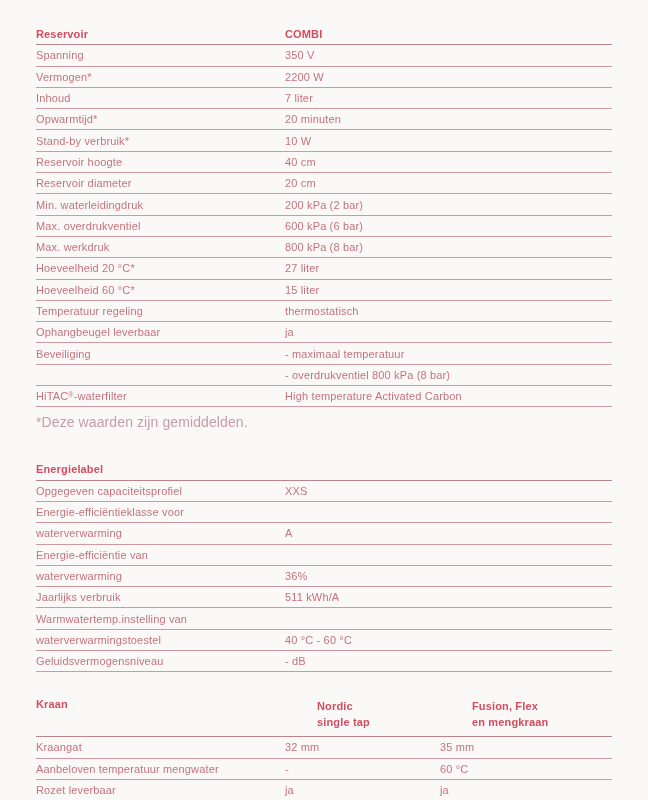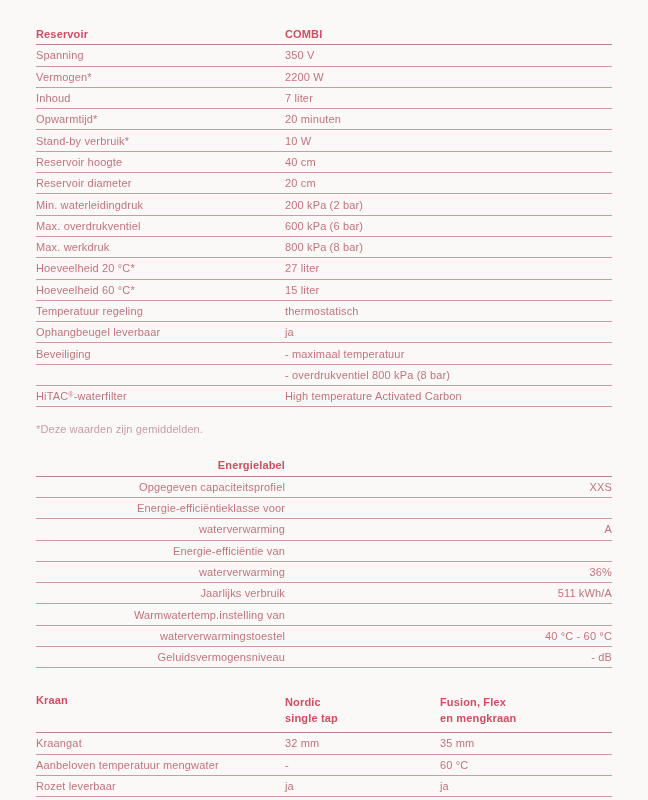--- a/index.html
+++ b/index.html
@@ -30,36 +30,36 @@
   }
   .row.header-row{border-bottom:1px solid var(--rule-strong);}
   .cell{white-space:nowrap;overflow:visible;}
   .cell.label{width:249px;flex:none;}
   .cell.mid{width:155px;flex:none;}
   .cell.value{flex:1;}
   .bold{font-weight:bold;color:var(--accent);}
   .sup{font-size:7px;position:relative;top:-3px;}
 
   .footnote{
-    margin-top:16px;
-    font-size:11px;
+    margin-top:7px;
+    font-size:14px;
     color:var(--footnote-text);
     letter-spacing:.1px;
   }
 
-  .section-energie{margin-top:20px;text-align:right;}
+  .section-energie{margin-top:29px;}
   .section-kraan{margin-top:26px;}
 
   .kraan-header{
     display:flex;
     align-items:flex-start;
     height:39px;
     border-bottom:1px solid var(--rule-strong);
   }
-  .kraan-header .line{display:block;line-height:16px;}
+  .kraan-header .line{display:block;line-height:16px;margin-left:32px;}
 </style>
 </head>
 <body>
 
 <div class="sheet">
 
   <div class="spec-table">
     <div class="row header-row">
       <div class="cell label bold">Reservoir</div>
       <div class="cell value bold">COMBI</div>

